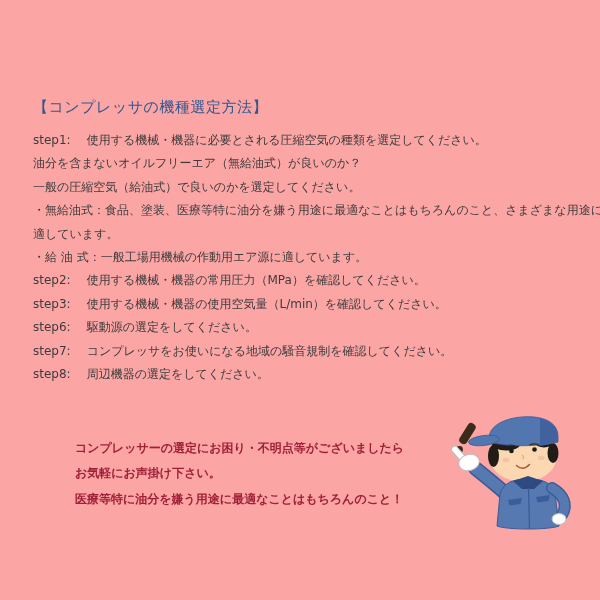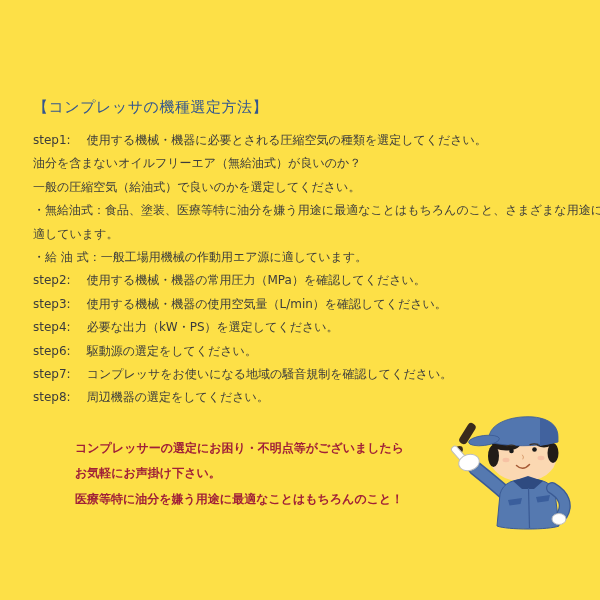--- a/index.html
+++ b/index.html
@@ -1,17 +1,17 @@
 <!DOCTYPE html>
 <html><head>
 <meta charset="utf-8">
 <style>
   html,body { margin:0; padding:0; background:#ffffff; }
   .page {
-    position:relative; width:600px; height:600px; background:#fde047;
+    position:relative; width:600px; height:600px; background:#fca5a5;
     font-family:"DejaVu Sans","Liberation Sans",sans-serif; overflow:hidden;
   }
   .title {
     position:absolute; left:33px; top:88px;
     font-size:15px; font-weight:400; letter-spacing:.5px; color:#33568F;
     white-space:nowrap;
   }
   .steps {
     position:absolute; left:33px; top:129px; width:556px;
     font-size:12px; color:#3C3C3C;
@@ -35,21 +35,20 @@
 
   <div class="steps">
     <div class="line"><span class="lbl">step1:</span><span>使用する機械・機器に必要とされる圧縮空気の種類を選定してください。</span></div>
     <div class="line"><span class="lbl"></span><span>油分を含まないオイルフリーエア（無給油式）が良いのか？</span></div>
     <div class="line"><span class="lbl"></span><span>一般の圧縮空気（給油式）で良いのかを選定してください。</span></div>
     <div class="line"><span class="lbl"></span><span>・無給油式：食品、塗装、医療等特に油分を嫌う用途に最適なことはもちろんのこと、さまざまな用途に</span></div>
     <div class="line"><span class="lbl"></span><span>適しています。</span></div>
     <div class="line"><span class="lbl"></span><span>・給 油 式：一般工場用機械の作動用エア源に適しています。</span></div>
     <div class="line"><span class="lbl">step2:</span><span>使用する機械・機器の常用圧力（MPa）を確認してください。</span></div>
     <div class="line"><span class="lbl">step3:</span><span>使用する機械・機器の使用空気量（L/min）を確認してください。</span></div>
-    <div class="line"><span class="lbl">step4:</span><span>必要な出力（kW・PS）を選定してください。</span></div>
     <div class="line"><span class="lbl">step6:</span><span>駆動源の選定をしてください。</span></div>
     <div class="line"><span class="lbl">step7:</span><span>コンプレッサをお使いになる地域の騒音規制を確認してください。</span></div>
     <div class="line"><span class="lbl">step8:</span><span>周辺機器の選定をしてください。</span></div>
   </div>
 
   <div class="callout">
     <p>コンプレッサーの選定にお困り・不明点等がございましたら</p>
     <p>お気軽にお声掛け下さい。</p>
     <p>医療等特に油分を嫌う用途に最適なことはもちろんのこと！</p>
   </div>

